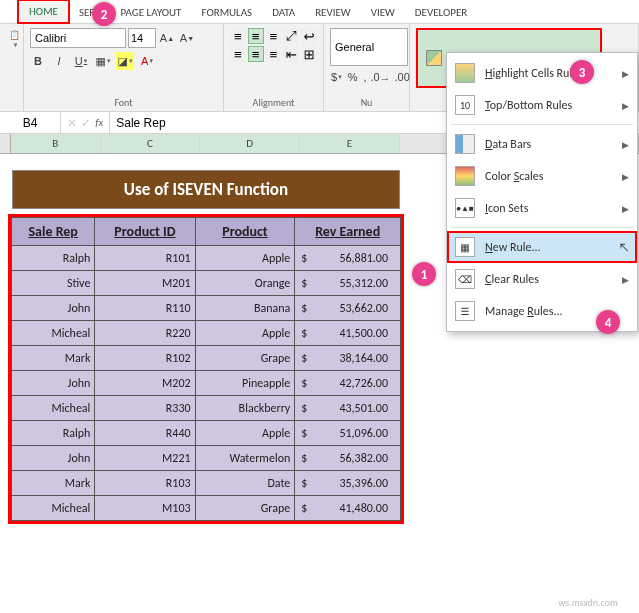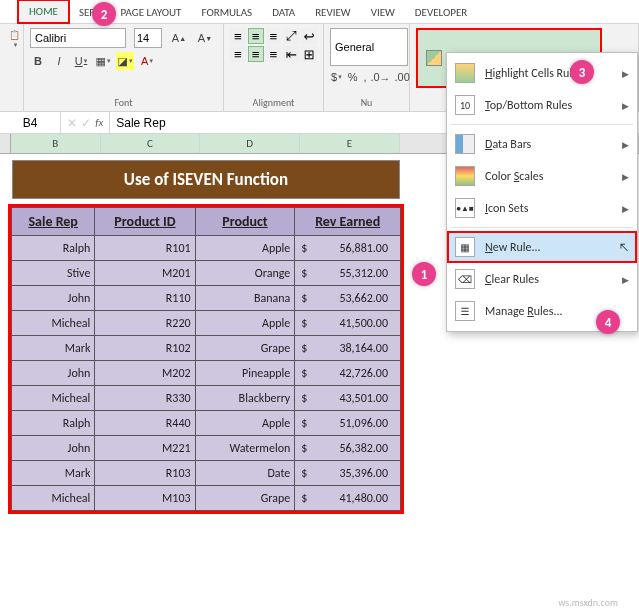--- a/index.html
+++ b/index.html
@@ -13,21 +13,21 @@
 
 
 .ribbon { display: flex; background: #f2f2f2; border-bottom: 1px solid #d4d4d4; height: 88px; }
 .group { border-right: 1px solid #d4d4d4; padding: 4px 6px 2px; display: flex; flex-direction: column; justify-content: space-between; }
 .group-label { text-align: center; font-size: 10px; color: #666; padding-top: 2px; }
 .group-body { display: flex; flex-direction: column; gap: 2px; flex: 1; }
 .group.clipboard { width: 24px; }
 .paste-btn { width: 18px; height: 40px; border: 1px solid transparent; display: flex; flex-direction: column; align-items: center; font-size: 9px; color: #444; }
 
 .font-group { width: 200px; }
-.font-row { display: flex; align-items: center; gap: 8px; margin-bottom: 2px; }
+.font-row { display: flex; align-items: center; gap: 2px; margin-bottom: 2px; }
 .font-select { border: 1px solid #ababab; background: #fff; font-size: 11px; padding: 1px 4px; width: 96px; height: 20px; }
 .size-select { border: 1px solid #ababab; background: #fff; font-size: 11px; padding: 1px 2px; width: 28px; height: 20px; }
 .tiny-btn { width: 18px; height: 18px; border: 1px solid transparent; background: transparent; display: flex; align-items: center; justify-content: center; color: #444; font-size: 11px; }
 .btn-row { display: flex; gap: 4px; align-items: center; }
 .btn-row .b { width: 16px; height: 16px; font-weight: bold; }
 .btn-row .i { font-style: italic; }
 .btn-row .u { text-decoration: underline; }
 .drop-arrow { font-size: 7px; margin-left: 1px; color: #666; }
 
 .align-group { width: 100px; }
@@ -54,21 +54,21 @@
 .rowhead-space { width: 11px; border-right: 1px solid #ababab; }
 .colhead { border-right: 1px solid #d4d4d4; text-align: center; font-size: 11px; color: #444; line-height: 20px; }
 .colhead.selected { background: #d2e8d6; }
 .colB { width: 90px; }
 .colC { width: 100px; }
 .colD { width: 100px; }
 .colE { width: 100px; }
 .colF { width: 240px; }
 
 
-.sheet { position: relative; padding-left: 11px; padding-top: 6px; }
+.sheet { position: relative; padding-left: 11px; padding-top: 16px; }
 
 .title-banner { width: 388px; background: #7a4a1a; color: #fff; font-weight: bold; font-size: 17px; text-align: center; padding: 8px 0; border: 1px solid #888; margin-bottom: 8px; margin-left: 1px; }
 
 .data-area { outline: 3px solid red; width: 390px; }
 table.data { border-collapse: collapse; width: 100%; background: #b6abd0; }
 table.data th { background: #b6abd0; border: 1px solid #555; padding: 5px 4px; font-size: 14px; font-weight: bold; color: #222; text-align: center; text-decoration: underline; }
 table.data td { border: 1px solid #555; padding: 5px 4px; font-size: 12px; color: #222; text-align: right; background: #cfc7e0; }
 table.data td.money { text-align: left; padding-left: 6px; }
 table.data td.money .cur { float: left; }
 table.data td.money .val { float: right; padding-right: 8px; }

